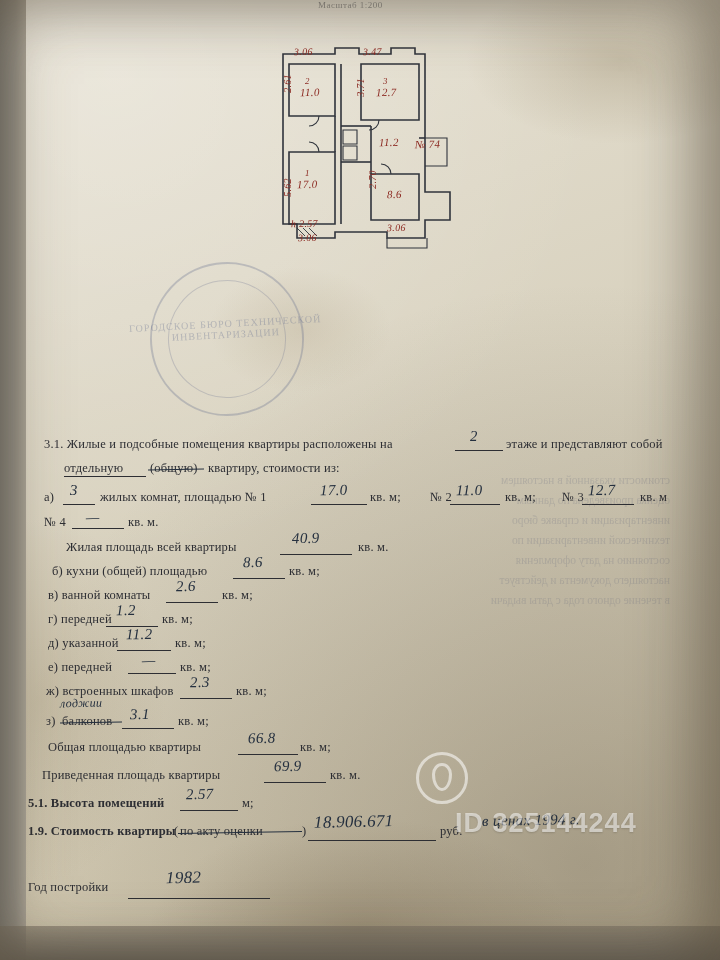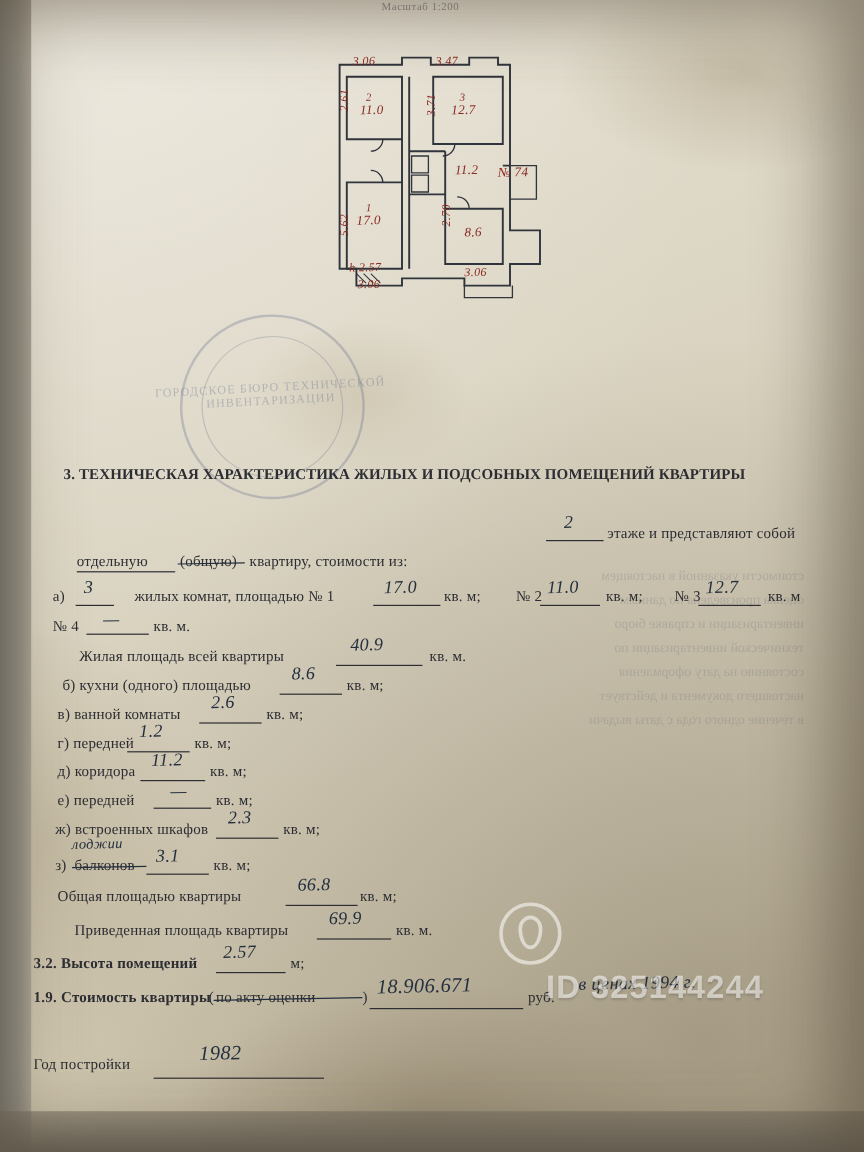--- a/index.html
+++ b/index.html
@@ -262,36 +262,36 @@
 
     <div class="hand red" style="left:104px; top:94px; font-size:11px;">11.2</div>
     <div class="hand red" style="left:112px; top:146px; font-size:11px;">8.6</div>
     <div class="hand red" style="left:88px; top:132px; font-size:10px; transform:rotate(-90deg);">2.70</div>
     <div class="hand red" style="left:112px; top:180px; font-size:10px;">3.06</div>
     <div class="hand red" style="left:23px; top:190px; font-size:10px;">3.06</div>
     <div class="hand red" style="left:16px; top:176px; font-size:10px;">h 2.57</div>
     <div class="hand red" style="left:140px; top:96px; font-size:11px;">№ 74</div>
   </div>
 
-  <div class="t sec-head" style="left:53px; top:388px;">3. ТЕХНИЧЕСКАЯ ХАРАКТЕРИСТИКА ЖИЛЫХ И ПОДСОБНЫХ ПОМЕЩЕНИЙ КВАРТИРЫ</div>
-
+
+  <div class="t" style="left:44px; top:437px;">3.1. Жилые и подсобные помещения квартиры расположены на</div>
   <div class="hand" style="left:470px; top:428px;">2</div>
   <div class="line" style="left:455px; top:450px; width:48px;"></div>
   <div class="t" style="left:506px; top:437px;">этаже и представляют собой</div>
 
   <div class="t" style="left:64px; top:461px;">отдельную</div>
   <div class="line" style="left:64px; top:476px; width:82px;"></div>
   <div class="t" style="left:150px; top:461px;">(общую)</div>
   <div class="strike" style="left:148px; top:469px; width:56px;"></div>
   <div class="t" style="left:208px; top:461px;">квартиру, стоимости из:</div>
 
   <div class="t" style="left:44px; top:490px;">а)</div>
   <div class="hand" style="left:70px; top:482px;">3</div>
   <div class="line" style="left:63px; top:504px; width:32px;"></div>
-  <div class="t" style="left:112px; top:490px;">жилых комнат, площадью № 1</div>
+  <div class="t" style="left:100px; top:490px;">жилых комнат, площадью № 1</div>
   <div class="hand" style="left:320px; top:482px;">17.0</div>
   <div class="line" style="left:311px; top:504px; width:56px;"></div>
   <div class="t" style="left:370px; top:490px;">кв. м;</div>
   <div class="t" style="left:430px; top:490px;">№ 2</div>
   <div class="hand" style="left:456px; top:482px;">11.0</div>
   <div class="line" style="left:450px; top:504px; width:50px;"></div>
   <div class="t" style="left:505px; top:490px;">кв. м;</div>
   <div class="t" style="left:562px; top:490px;">№ 3</div>
   <div class="hand" style="left:588px; top:482px;">12.7</div>
   <div class="line" style="left:582px; top:504px; width:52px;"></div>
@@ -300,36 +300,36 @@
   <div class="t" style="left:44px; top:515px;">№ 4</div>
   <div class="hand" style="left:86px; top:509px;">—</div>
   <div class="line" style="left:72px; top:528px; width:52px;"></div>
   <div class="t" style="left:128px; top:515px;">кв. м.</div>
 
   <div class="t" style="left:66px; top:540px;">Жилая площадь всей квартиры</div>
   <div class="hand" style="left:292px; top:530px;">40.9</div>
   <div class="line" style="left:280px; top:554px; width:72px;"></div>
   <div class="t" style="left:358px; top:540px;">кв. м.</div>
 
-  <div class="t" style="left:52px; top:564px;">б) кухни (одного) площадью</div>
+  <div class="t" style="left:52px; top:564px;">б) кухни (общей) площадью</div>
   <div class="hand" style="left:243px; top:554px;">8.6</div>
   <div class="line" style="left:233px; top:578px; width:52px;"></div>
   <div class="t" style="left:289px; top:564px;">кв. м;</div>
 
   <div class="t" style="left:48px; top:588px;">в) ванной комнаты</div>
   <div class="hand" style="left:176px; top:578px;">2.6</div>
   <div class="line" style="left:166px; top:602px; width:52px;"></div>
   <div class="t" style="left:222px; top:588px;">кв. м;</div>
 
   <div class="t" style="left:48px; top:612px;">г) передней</div>
   <div class="hand" style="left:116px; top:602px;">1.2</div>
   <div class="line" style="left:106px; top:626px; width:52px;"></div>
   <div class="t" style="left:162px; top:612px;">кв. м;</div>
 
-  <div class="t" style="left:48px; top:636px;">д) коридора</div>
+  <div class="t" style="left:48px; top:636px;">д) указанной</div>
   <div class="hand" style="left:126px; top:626px;">11.2</div>
   <div class="line" style="left:117px; top:650px; width:54px;"></div>
   <div class="t" style="left:175px; top:636px;">кв. м;</div>
 
   <div class="t" style="left:48px; top:660px;">е) передней</div>
   <div class="hand" style="left:142px; top:652px;">—</div>
   <div class="line" style="left:128px; top:673px; width:48px;"></div>
   <div class="t" style="left:180px; top:660px;">кв. м;</div>
 
   <div class="t" style="left:46px; top:684px;">ж) встроенных шкафов</div>
@@ -343,26 +343,26 @@
   <div class="hand sm" style="left:60px; top:696px; font-size:12px;">лоджии</div>
   <div class="hand" style="left:130px; top:706px;">3.1</div>
   <div class="line" style="left:122px; top:728px; width:52px;"></div>
   <div class="t" style="left:178px; top:714px;">кв. м;</div>
 
   <div class="t" style="left:48px; top:740px;">Общая площадью квартиры</div>
   <div class="hand" style="left:248px; top:730px;">66.8</div>
   <div class="line" style="left:238px; top:754px; width:60px;"></div>
   <div class="t" style="left:300px; top:740px;">кв. м;</div>
 
-  <div class="t" style="left:42px; top:768px;margin-left:20px;">Приведенная площадь квартиры</div>
+  <div class="t" style="left:42px; top:768px;">Приведенная площадь квартиры</div>
   <div class="hand" style="left:274px; top:758px;">69.9</div>
   <div class="line" style="left:264px; top:782px; width:62px;"></div>
   <div class="t" style="left:330px; top:768px;">кв. м.</div>
 
-  <div class="t" style="left:28px; top:796px; font-weight:bold;">3.2. Высота помещений</div>
+  <div class="t" style="left:28px; top:796px; font-weight:bold;">5.1. Высота помещений</div>
   <div class="hand" style="left:186px; top:786px;">2.57</div>
   <div class="line" style="left:180px; top:810px; width:58px;"></div>
   <div class="t" style="left:242px; top:796px;">м;</div>
 
   <div class="t" style="left:28px; top:824px; font-weight:bold;">1.9. Стоимость квартиры</div>
   <div class="t" style="left:174px; top:824px;">(</div>
   <div class="t" style="left:180px; top:824px;">по акту оценки</div>
   <div class="strike" style="left:178px; top:832px; width:124px;"></div>
   <div class="t" style="left:302px; top:824px;">)</div>
   <div class="hand" style="left:314px; top:812px; font-size:17px;">18.906.671</div>

